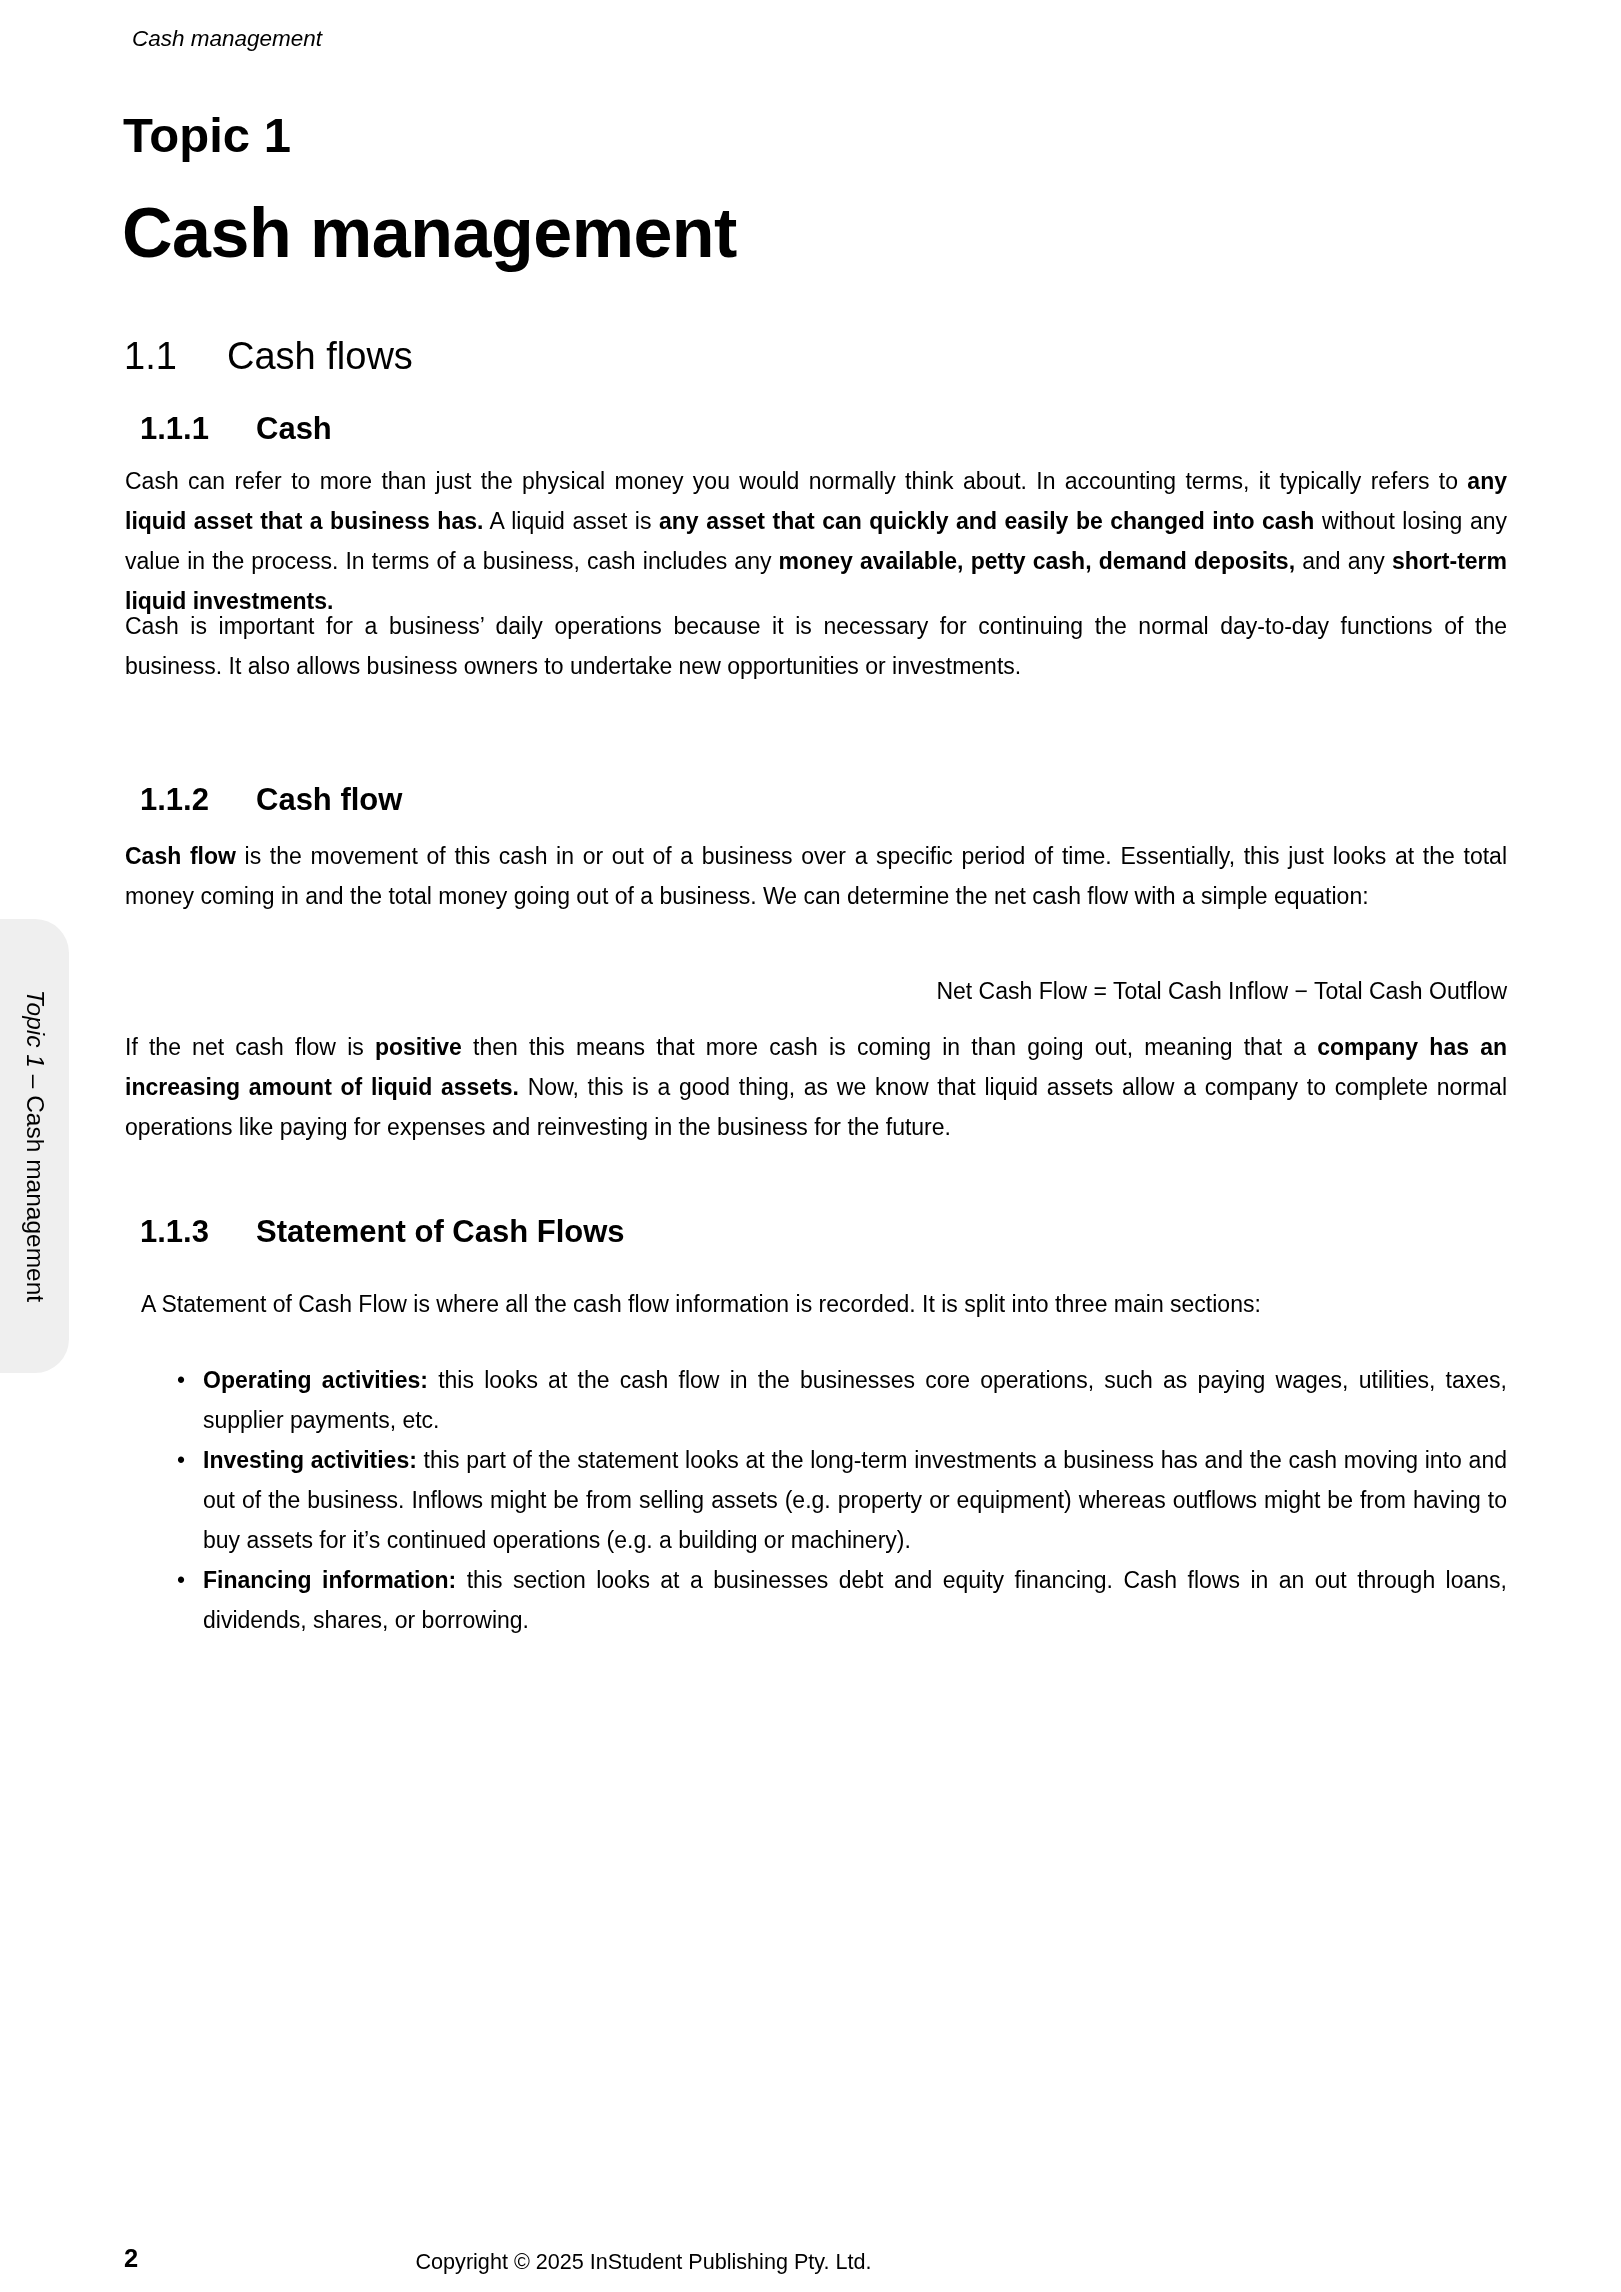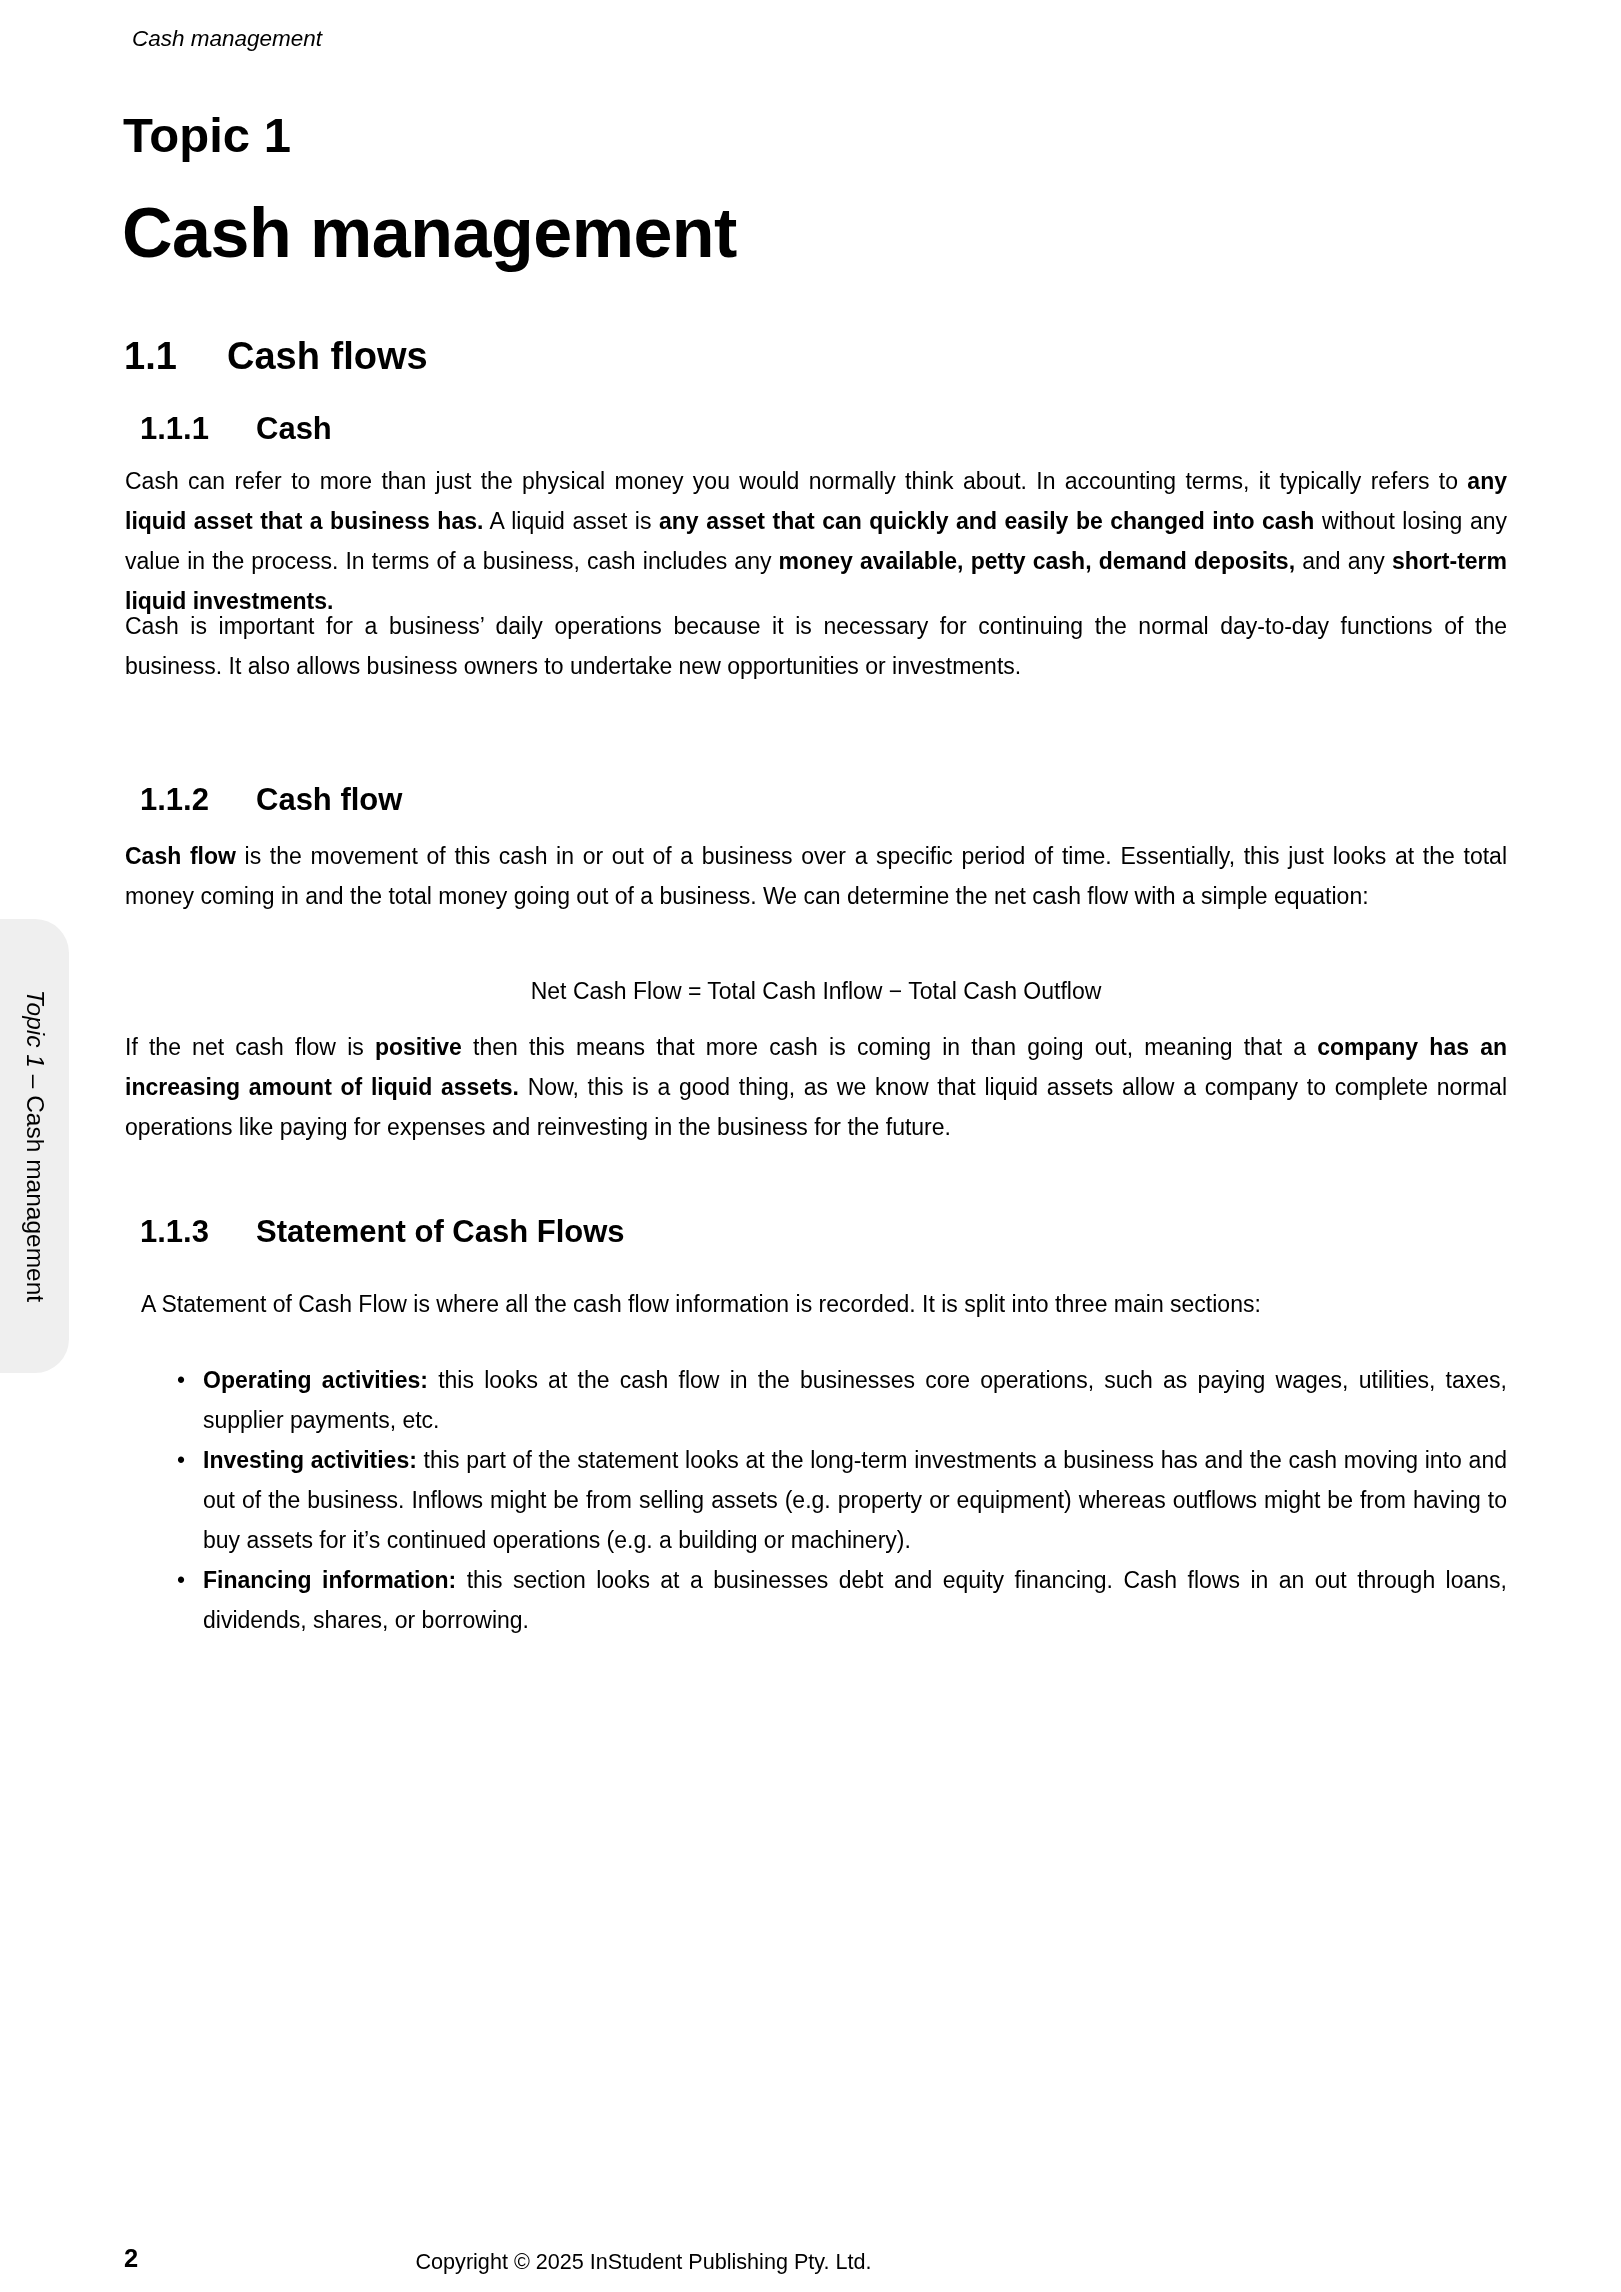--- a/index.html
+++ b/index.html
@@ -1,27 +1,27 @@
 <!DOCTYPE html>
 <html><head>
 <meta charset="utf-8">
 <style>
   html, body { margin:0; padding:0; background:#ffffff; }
   body { width:1621px; height:2293px; position:relative; overflow:hidden; font-family:"Liberation Sans", sans-serif; color:#000; }
   .abs { position:absolute; }
   .running-head { left:132px; top:23.5px; font-size:22.5px; font-style:italic; line-height:29px; white-space:nowrap; }
   .topic-label { left:123px; top:106px; font-size:49px; font-weight:bold; line-height:59px; white-space:nowrap; }
   .chapter-title { left:122px; top:192px; font-size:70px; font-weight:bold; line-height:82px; white-space:nowrap; letter-spacing:-0.5px; }
-  .h2 { left:124px; font-size:38px; font-weight:bold; line-height:45px; white-space:nowrap; }
+  .h2 { left:124px; font-size:38px; font-weight:normal; line-height:45px; white-space:nowrap; }
   .h3 { left:124px; font-size:31px; font-weight:bold; line-height:39px; white-space:nowrap;margin-left:16px; }
   .num2 { display:inline-block; width:103px; }
   .num3 { display:inline-block; width:116px; }
   .para { left:125px; width:1382px; font-size:23px; line-height:40px; text-align:justify; }
   .para b { font-weight:bold; }
-  .equation { left:125px; width:1382px; font-size:23px; line-height:40px; text-align:center; white-space:nowrap; }
+  .equation { left:125px; width:1382px; font-size:23px; line-height:40px; text-align:right; white-space:nowrap; }
   .bullets { left:125px; width:1382px; margin:0; padding:0; list-style:none; font-size:23px; line-height:40px; }
   .bullets li { position:relative; padding-left:78px; text-align:justify; }
   .bullets li .dot { position:absolute; left:52px; top:0; }
   .side-tab { left:0; top:919px; width:69px; height:454px; background:#efefef; border-radius:0 34px 34px 0; }
   .side-tab-text { position:absolute; left:50%; top:50%; transform:translate(-50%,-50%) rotate(90deg); white-space:nowrap; font-size:24.5px; line-height:29px; }
   .side-tab-text i { font-style:italic; }
   .page-number { left:124px; top:2244px; font-size:25.5px; font-weight:bold; line-height:29px; }
   .copyright { left:0; width:1287px; top:2247px; font-size:21.6px; line-height:29px; text-align:center; }
 </style>
 </head>

